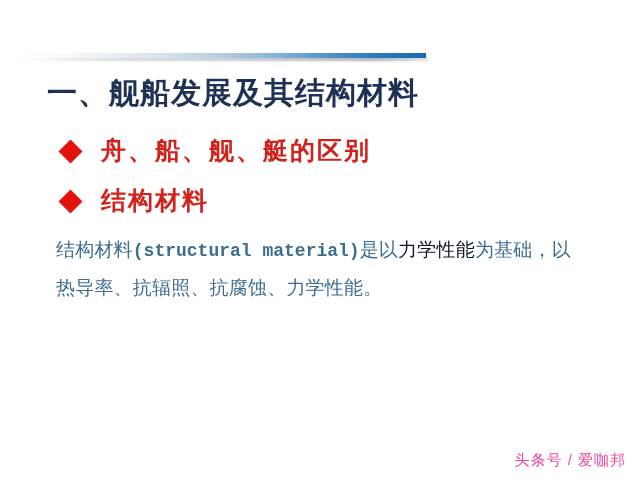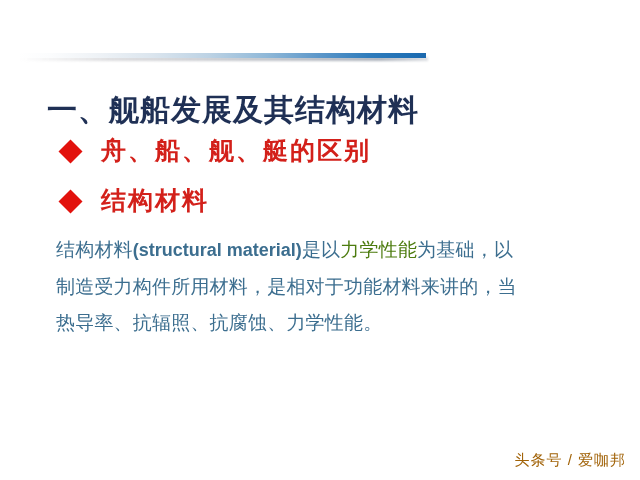--- a/index.html
+++ b/index.html
@@ -66,21 +66,20 @@
     position: absolute;
     left: 47px;
     top: 74px;
     font-size: 30px;
     line-height: 38px;
     letter-spacing: 1px;
     color: #1f3055;
     font-weight: 700;
     white-space: nowrap;
     font-family: "Liberation Sans", "DejaVu Sans", sans-serif;
-    margin-top: 17px;
   }
 
   
   .bullet-row {
     position: absolute;
     display: flex;
     align-items: center;
     white-space: nowrap;
   }
   #bullet-1 { left: 62px; top: 136px; }
@@ -112,37 +111,37 @@
   }
   .body-line {
     font-size: 19px;
     line-height: 36.5px;
     color: #3c6e8f;
     letter-spacing: 0.2px;
     white-space: nowrap;
     font-family: "Liberation Serif", "DejaVu Serif", serif;
   }
   .body-line .en {
-    font-family: Liberation Sans, sans-serif;
+    font-family: Liberation Mono, monospace;
     font-weight: 700;
     font-size: 18px;
     letter-spacing: 0;
   }
   .body-line .hl {
-    color: #4d7c0f;
+    color: #0f172a;
   }
 
   
   .watermark {
     position: absolute;
     right: 14px;
     bottom: 10px;
     font-size: 15px;
     letter-spacing: 1px;
-    color: #a16207;
+    color: #ec4899;
     font-family: "Liberation Sans", "DejaVu Sans", sans-serif;
     white-space: nowrap;
     user-select: none;
   }
 </style>
 </head>
 <body>
 
 <div id="slide">
 
@@ -158,19 +157,18 @@
     <span class="bullet-text">舟、船、舰、艇的区别</span>
   </div>
 
   <div class="bullet-row" id="bullet-2">
     <span class="diamond"></span>
     <span class="bullet-text">结构材料</span>
   </div>
 
   <div class="body-block">
     <div class="body-line"><span>结构材料</span><span class="en">(structural material)</span><span>是以</span><span class="hl">力学性能</span><span>为基础，以</span></div>
-    <div class="body-line"><span>制造受力构件所用材料，是相对于功能材料来讲的，当</span></div>
     <div class="body-line"><span>热导率、抗辐照、抗腐蚀、力学性能。</span></div>
   </div>
 
   <div class="watermark">头条号 / 爱咖邦</div>
 
 </div>
 
 </body></html>

